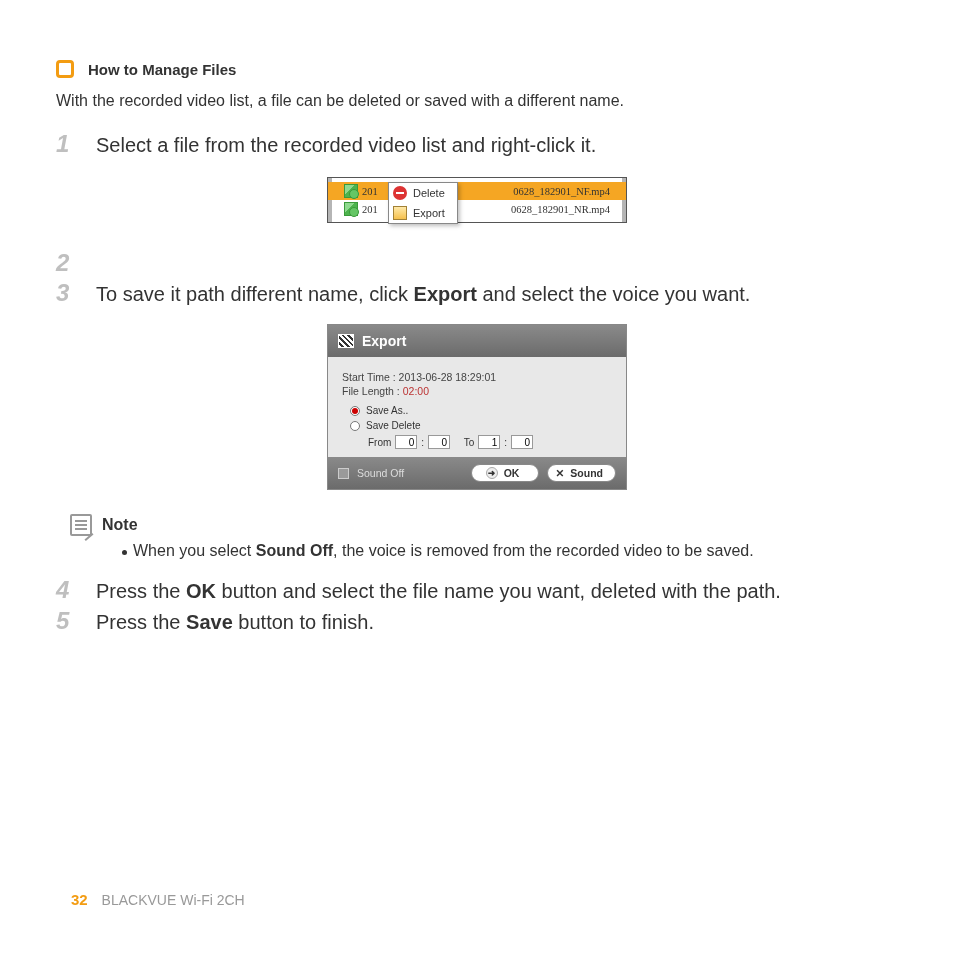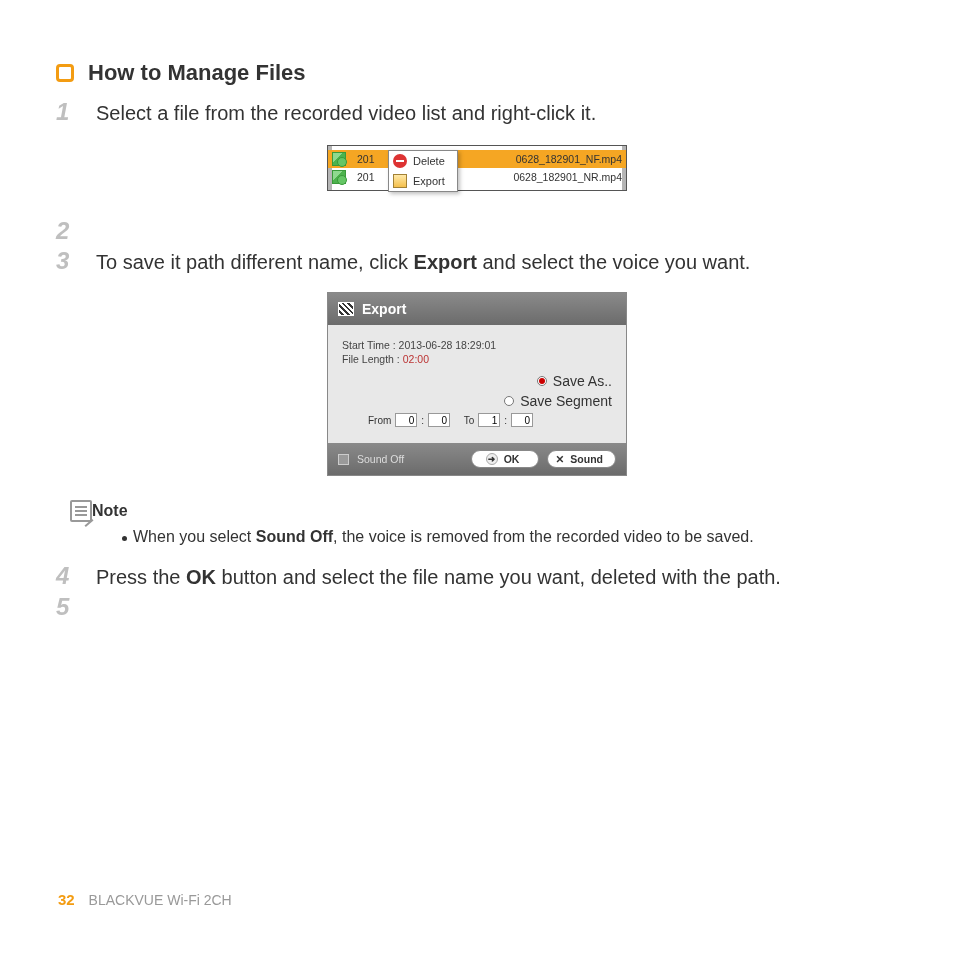--- a/index.html
+++ b/index.html
@@ -33,21 +33,21 @@
   margin-bottom:14px;
 }
 .square-icon{
   width:18px;height:18px;
   border:3px solid var(--orange);
   border-radius:4px;
   flex:none;
 }
 .heading-text{
   font-weight:700;
-  font-size:22px;
+  font-size:15px;
 }
 .intro{
   font-size:16px;
   margin:0 0 22px 0;
 }
 
 .step{
   display:flex;
   gap:18px;
   align-items:flex-start;
@@ -73,23 +73,24 @@
   width:300px;
   border:1px solid #555;
   background:#fff;
   position:relative;
   padding:4px 0 4px 0;
 }
 .filelist-row{
   display:flex;
   align-items:center;
   font-size:10.5px;
-  gap:11px;
-  padding:2px 4px;
-  position:relative;
+  gap:4px;
+  padding:2px 16px;
+  position:relative;
+  font-family:Liberation Serif, serif;
 }
 .filelist-row.sel{
   background:var(--select-orange);
 }
 .file-icon{
   width:14px;height:14px;flex:none;
   background:linear-gradient(135deg,#8fd98f 40%,#4db34d 40%);
   border:1px solid #3a9a3a;
   position:relative;
 }
@@ -159,29 +160,29 @@
   font-weight:700;
   font-size:14px;
 }
 .export-header .clap{
   width:16px;height:14px;
   background:repeating-linear-gradient(45deg,#fff 0 2px,#333 2px 4px);
   border:1px solid #fff;
 }
 .export-body{
   background:var(--panel);
-  padding:12px 14px 16px 14px;
+  padding:12px 14px 8px 14px;
 }
 .kv{margin:2px 0;color:#444;font-size:10.5px;}
 .kv .kvlabel{color:#444;}
 .kv .kvval{color:#b33;}
 .opts{margin-top:8px;padding-left:8px;}
 .opt{
   display:flex;align-items:center;gap:6px;
-  margin:4px 0;font-size:14px;justify-content:flex-end;
+  margin:4px 0;font-size:10px;
 }
 .radio{
   width:10px;height:10px;border-radius:50%;
   border:1px solid #777;background:#fff;flex:none;
   position:relative;
 }
 .radio.checked::after{
   content:"";
   position:absolute;
   left:1px;top:1px;
@@ -221,21 +222,21 @@
 }
 .pill .arr{
   width:12px;height:12px;border-radius:50%;
   background:#eee;border:1px solid #aaa;
   display:flex;align-items:center;justify-content:center;
   font-size:9px;
 }
 .pill .x{font-weight:900;}
 
 .note-row{
-  display:flex;align-items:center;
+  display:flex;align-items:center;gap:10px;
   margin:10px 0 6px 14px;
 }
 .note-icon{
   width:22px;height:22px;
   border:2px solid #999;border-radius:2px;
   position:relative;flex:none;
 }
 .note-icon::before{
   content:"";
   position:absolute;
@@ -256,41 +257,42 @@
   font-size:16px;
   margin:0 0 18px 66px;
   display:flex;gap:6px;align-items:flex-start;
 }
 .bullet{
   width:5px;height:5px;border-radius:50%;background:#333;margin-top:8px;flex:none;
 }
 
 .footer{
   position:absolute;
-  left:58px;bottom:46px;
+  left:71px;bottom:46px;
   font-size:14px;
   color:#999;
 }
 .footer .pn{
   color:var(--orange);
   font-weight:700;
   font-size:15px;
   margin-right:10px;
 }
 </style>
 </head>
 <body>
 
 <div class="page">
 
   <div class="heading-row">
     <div class="square-icon"></div>
     <div class="heading-text">How to Manage Files</div>
   </div>
 
+  <p class="intro">With the recorded video list, a file can be deleted or saved with a different name.</p>
 
   <div class="step">
     <div class="step-num">1</div>
     <div class="step-text">Select a file from the recorded video list and right-click it.</div>
   </div>
 
   <div class="shot1">
     <div class="border-left"></div>
       <div class="border-right"></div>
     <div class="filelist-row sel">
@@ -342,21 +344,21 @@
         <span class="kvlabel">File Length :</span>
         <span class="kvval">02:00</span>
       </div>
       <div class="opts">
         <div class="opt">
           <span class="radio checked"></span>
           <span>Save As..</span>
         </div>
         <div class="opt">
           <span class="radio"></span>
-          <span>Save Segment</span>
+          <span>Save Delete</span>
         </div>
         <div class="seg-row">
           <span>From</span>
           <input value="0" style="">
           <span>:</span>
           <input value="0" style="">
           &nbsp;&nbsp;
           <span>To</span>
           <input value="1" style="">
           <span>:</span>
@@ -391,20 +393,23 @@
 
   <div class="step">
     <div class="step-num">4</div>
     <div class="step-text">
       <span>Press the </span><b>OK</b><span> button and select the file name you want, deleted with the path.</span>
     </div>
   </div>
 
   <div class="step">
     <div class="step-num">5</div>
+    <div class="step-text">
+      <span>Press the </span><b>Save</b><span> button to finish.</span>
+    </div>
   </div>
 
 </div>
 
 <div class="footer">
   <span class="pn">32</span>
   <span>BLACKVUE Wi-Fi 2CH</span>
 </div>
 
 </body></html>

